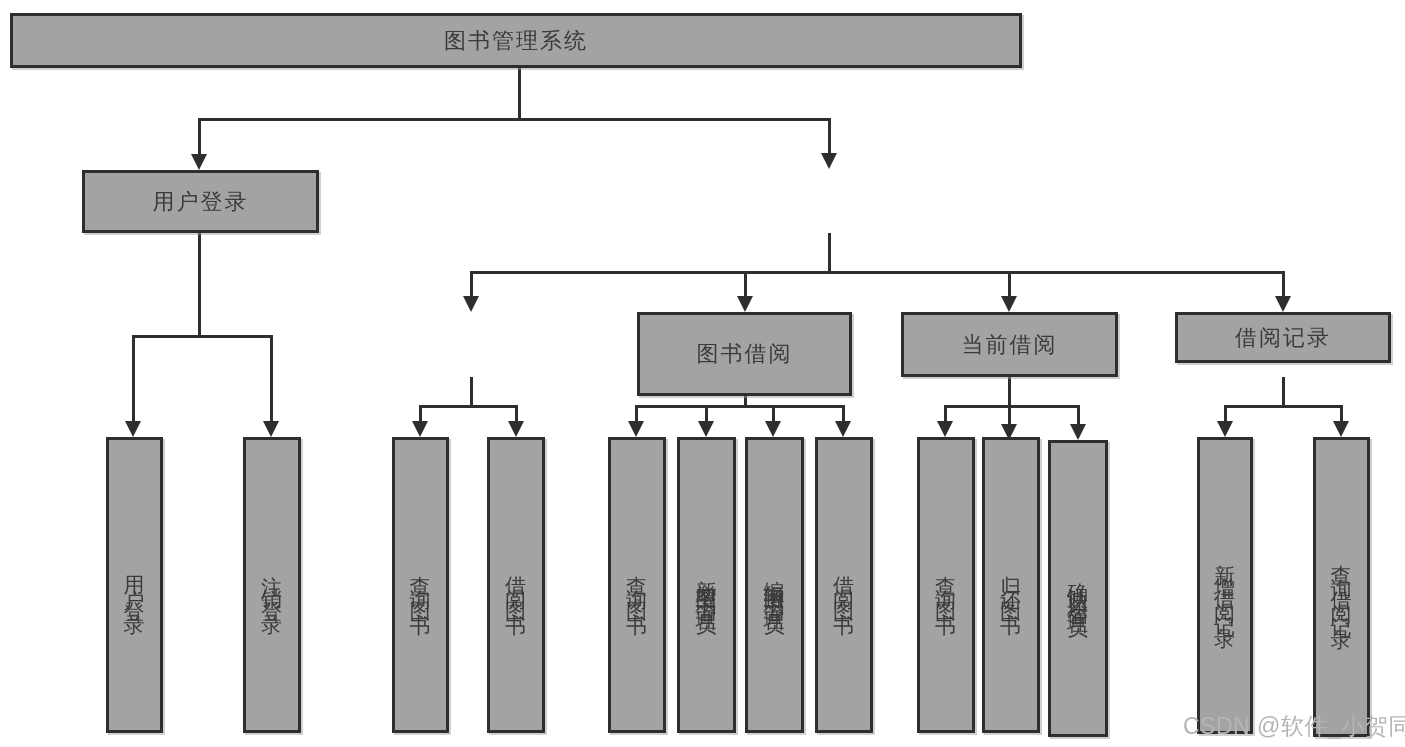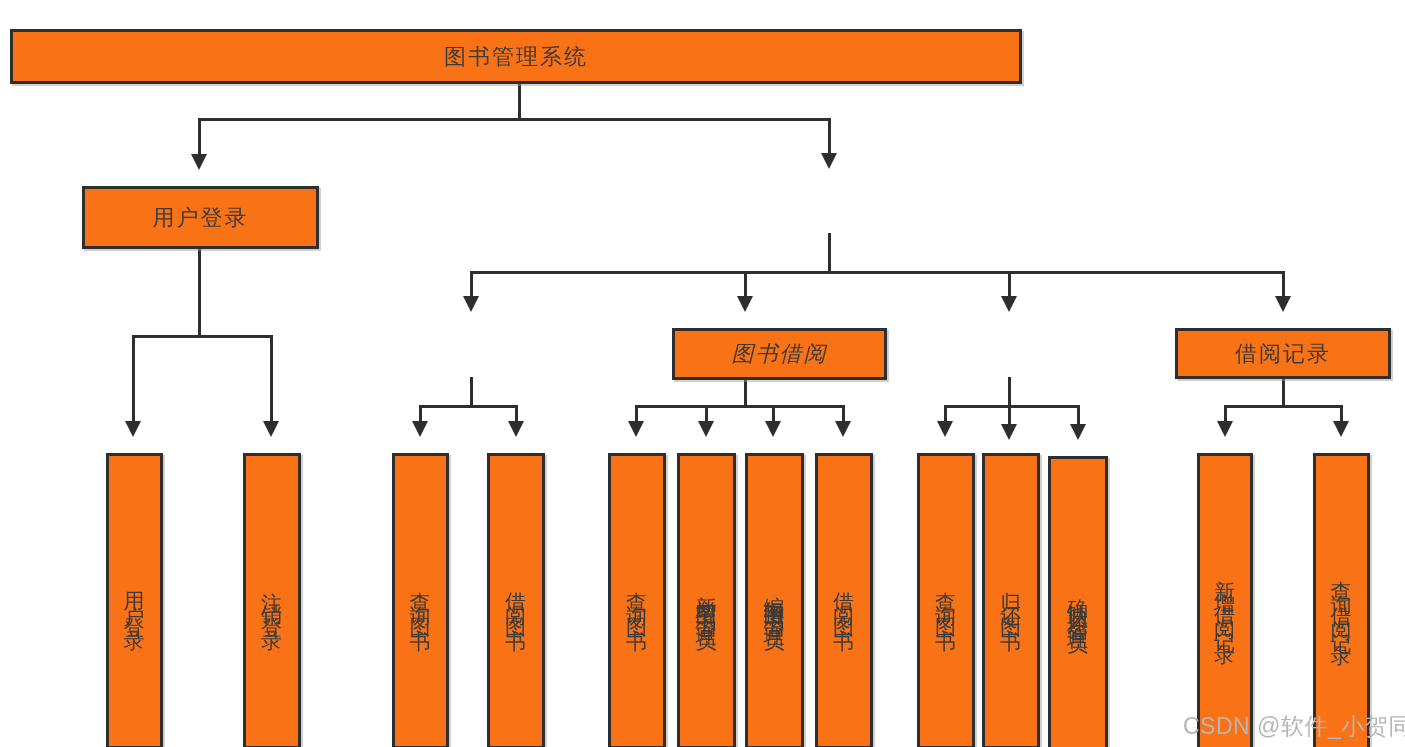--- a/index.html
+++ b/index.html
@@ -1,23 +1,23 @@
 <!DOCTYPE html>
 <html><head>
 <meta charset="utf-8">
 <style>
   html,body{margin:0;padding:0;background:#ffffff;}
   .canvas{
     position:relative;width:1405px;height:747px;background:#ffffff;
     font-family:"Liberation Sans",sans-serif;color:#3b3b3b;overflow:hidden;
   }
   .box{
-    position:absolute;box-sizing:border-box;background:#f97316;
+    position:absolute;box-sizing:border-box;background:#a3a3a3;
     border:3px solid #2e2e2e;box-shadow:2px 2px 0 rgba(150,150,150,.45);
-    display:flex;align-items:center;justify-content:center;z-index:2;margin-top:16px;
+    display:flex;align-items:center;justify-content:center;z-index:2;
   }
   .hbox span{font-size:22px;letter-spacing:2px;white-space:nowrap;}
   .vbox span{
     writing-mode:vertical-rl;text-orientation:mixed;
     font-size:21px;letter-spacing:13px;line-height:1;white-space:nowrap;
   }
   .vbox span.long{letter-spacing:5px;}
   .hl,.vl{position:absolute;background:#2e2e2e;z-index:1;}
   .hl{height:3px;}
   .vl{width:3px;}
@@ -62,22 +62,25 @@
   <div class="hl" style="left:470px;top:271px;width:815px;"></div>
   <div class="vl" style="left:470px;top:271px;height:28px;"></div>
   <div class="arrow" style="left:463px;top:296px;"></div>
   <div class="vl" style="left:744px;top:271px;height:28px;"></div>
   <div class="arrow" style="left:737px;top:296px;"></div>
   <div class="vl" style="left:1008px;top:271px;height:28px;"></div>
   <div class="arrow" style="left:1001px;top:296px;"></div>
   <div class="vl" style="left:1282px;top:271px;height:28px;"></div>
   <div class="arrow" style="left:1275px;top:296px;"></div>
 
-  <div class="box hbox" style="left:672px;top:312px;width:215px;height:52px;font-style:italic;">
+  <div class="box hbox" style="left:637px;top:312px;width:215px;height:84px;">
     <span>图书借阅</span>
+  </div>
+  <div class="box hbox" style="left:901px;top:312px;width:217px;height:65px;">
+    <span>当前借阅</span>
   </div>
   <div class="box hbox" style="left:1175px;top:312px;width:216px;height:51px;font-family:Liberation Mono, monospace;">
     <span>借阅记录</span>
   </div>
 
   <div class="vl" style="left:470px;top:377px;height:30px;"></div>
   <div class="hl" style="left:419px;top:405px;width:99px;"></div>
   <div class="vl" style="left:419px;top:405px;height:18px;"></div>
   <div class="arrow" style="left:412px;top:421px;"></div>
   <div class="vl" style="left:515px;top:405px;height:18px;"></div>

